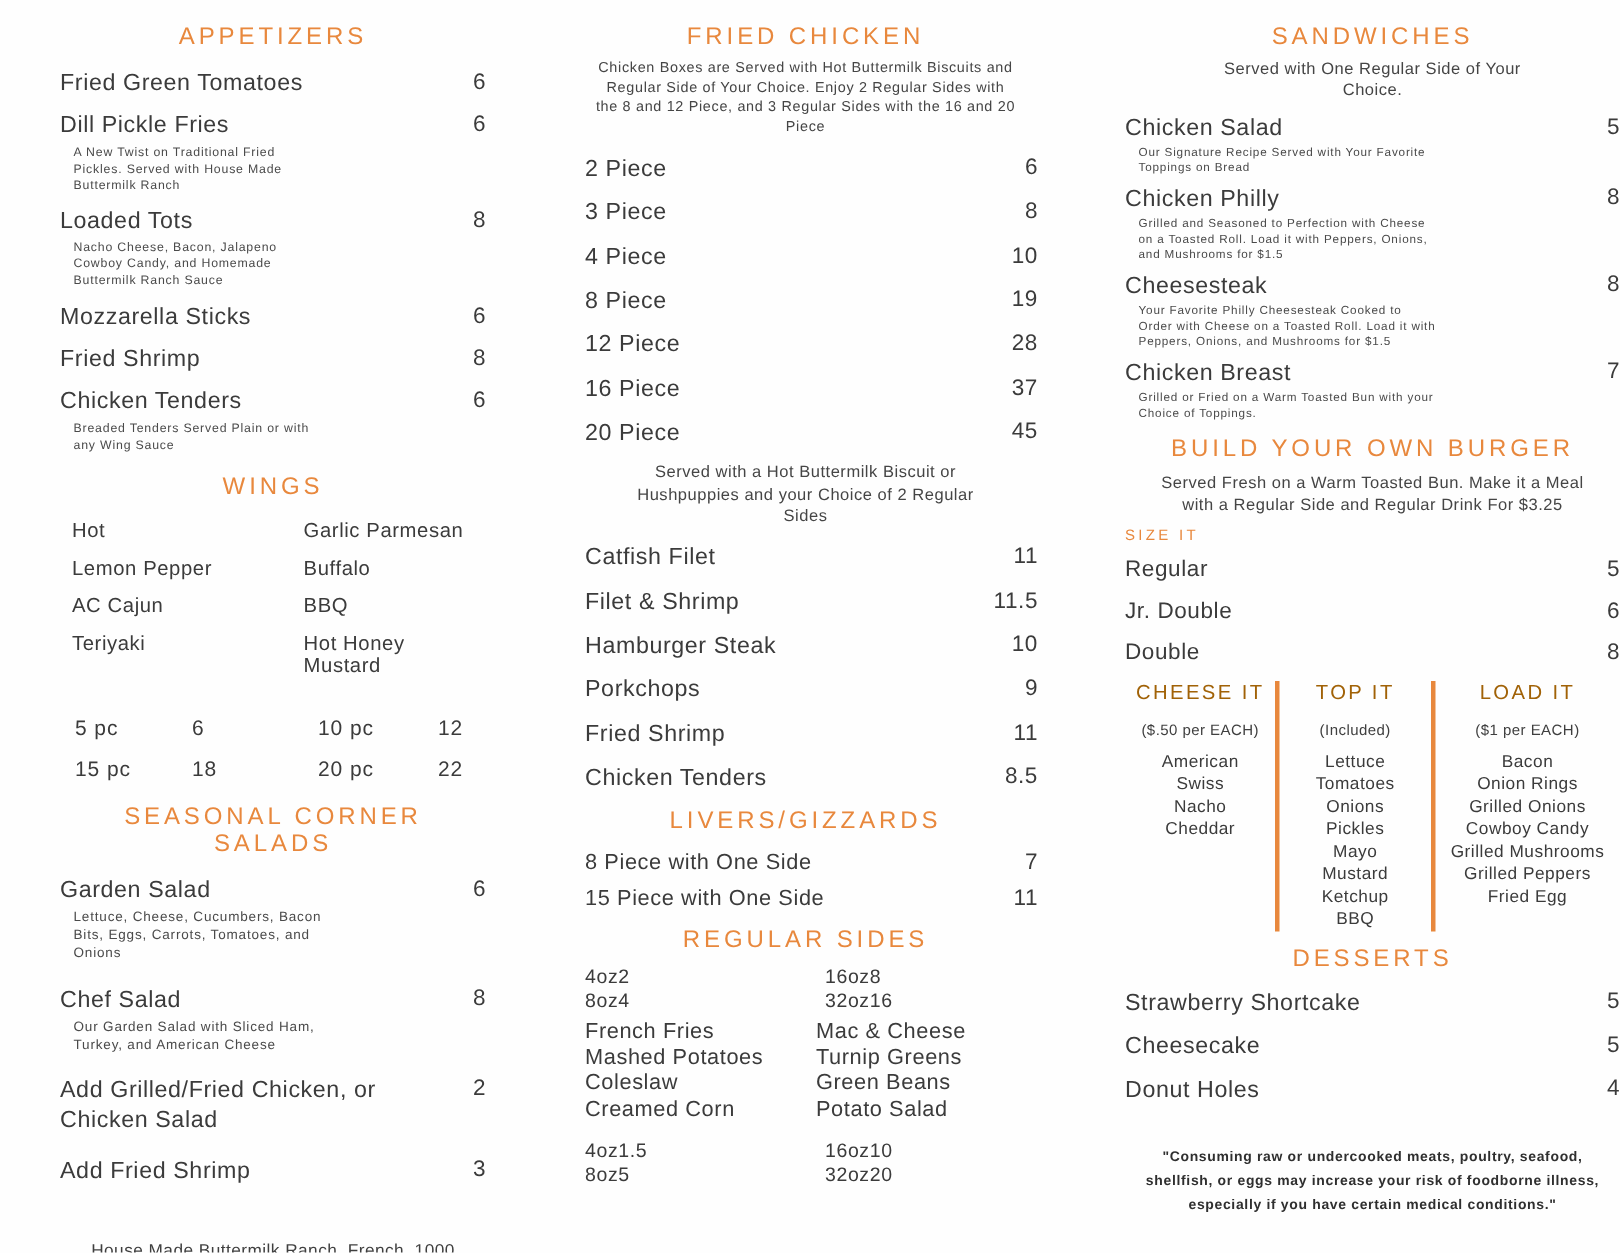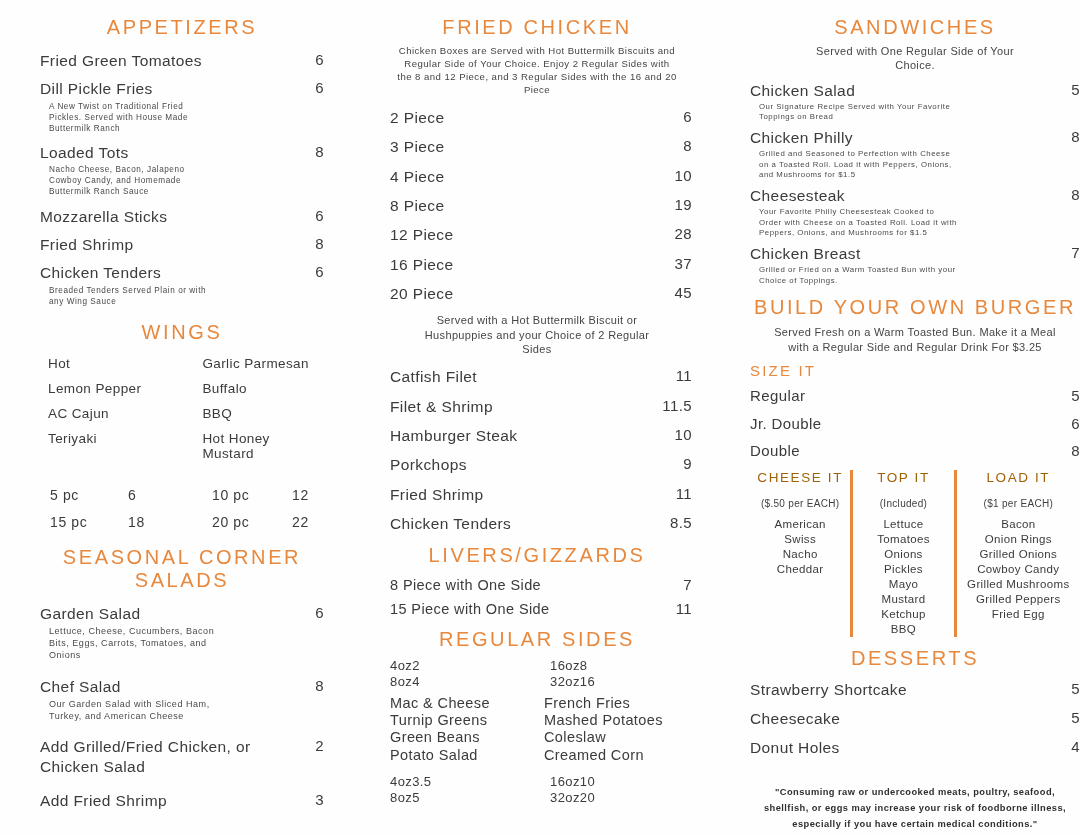--- a/index.html
+++ b/index.html
@@ -10,21 +10,21 @@
     color:#3b3b3b;
     overflow:hidden;
   }
   .page { display:flex; padding:16px 18px 0 40px; gap:52px; }
   .col-left  { width:284px; flex:none; }
   .col-mid   { width:322px; flex:none; }
   .col-right { width:330px; flex:none; }
 
   .sec-title {
     color:#e8883d;
-    font-size:20px;
+    font-size:16px;
     font-weight:400;
     letter-spacing:2.6px;
     text-align:center;
     margin:0 0 12px 0;
   }
   .sec { margin-bottom:10px; }
 
   
   .mi { margin-bottom:9px; }
   .mi-row { display:flex; justify-content:space-between; align-items:flex-start; }
@@ -65,21 +65,21 @@
   .size-line { display:flex; justify-content:flex-start; font-size:13px; letter-spacing:.4px; line-height:1.25; }
   .sides-lists { display:flex; padding-left:14px; margin-bottom:4px; }
   .sides-list { width:50%; }
   .side-name { font-size:14.5px; letter-spacing:.4px; line-height:1.18; }
 
   
   .sw .mi { margin-bottom:5px; }
   .sw .mi-desc { max-width:208px; font-size:7.8px; }
 
   .size-it-title {
-    color:#e8883d; font-size:15px; letter-spacing:2.2px;
+    color:#e8883d; font-size:10px; letter-spacing:2.2px;
     font-weight:400; margin:4px 0 8px 0; text-align:left;
   }
   .size-items .mi-row { margin-bottom:9px; }
   .size-items .mi-name { font-size:15px; }
 
   .burger-options { display:flex; margin:6px 0 10px 0; }
   .opt-col { flex:1; text-align:center; padding:0 4px; }
   .opt-col.wide { flex:1.25; }
   .opt-divider { width:3px; background:#e8883d; flex:none; }
   .opt-title { color:#a16207; font-size:13.5px; letter-spacing:1.6px; margin-bottom:13px; }
@@ -329,42 +329,42 @@
           </div>
             <div class="size-line">
             <span>32oz</span>
             <span>16</span>
           </div>
           </div>
       </div>
       <div class="sides-lists">
         <div class="sides-list">
 
+        <div class="side-name">French Fries</div>
+            <div class="side-name">Mashed Potatoes</div>
+            <div class="side-name">Coleslaw</div>
+            <div class="side-name">Creamed Corn</div>
+          </div>
+        <div class="sides-list">
+
         <div class="side-name">Mac &amp; Cheese</div>
             <div class="side-name">Turnip Greens</div>
             <div class="side-name">Green Beans</div>
             <div class="side-name">Potato Salad</div>
           </div>
-        <div class="sides-list">
-
-        <div class="side-name">French Fries</div>
-            <div class="side-name">Mashed Potatoes</div>
-            <div class="side-name">Coleslaw</div>
-            <div class="side-name">Creamed Corn</div>
-          </div>
       </div>
     </section>
 
     <section class="sec">
       <div class="sizes">
         <div class="size-group">
 
         <div class="size-line">
             <span>4oz</span>
-            <span>3.5</span>
+            <span>1.5</span>
           </div>
             <div class="size-line">
             <span>8oz</span>
             <span>5</span>
           </div>
           </div>
         <div class="size-group sg-right">
 
         <div class="size-line">
             <span>16oz</span>

